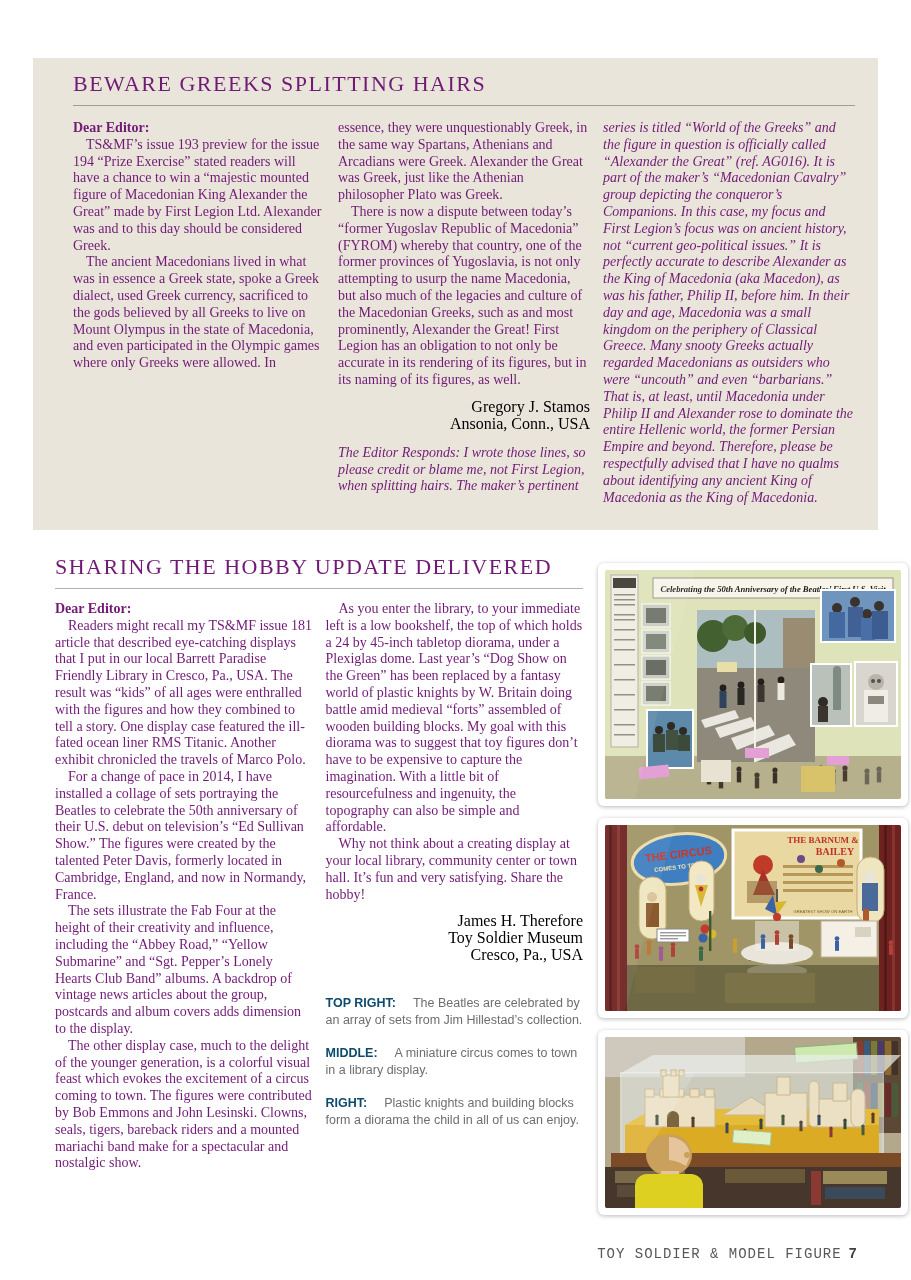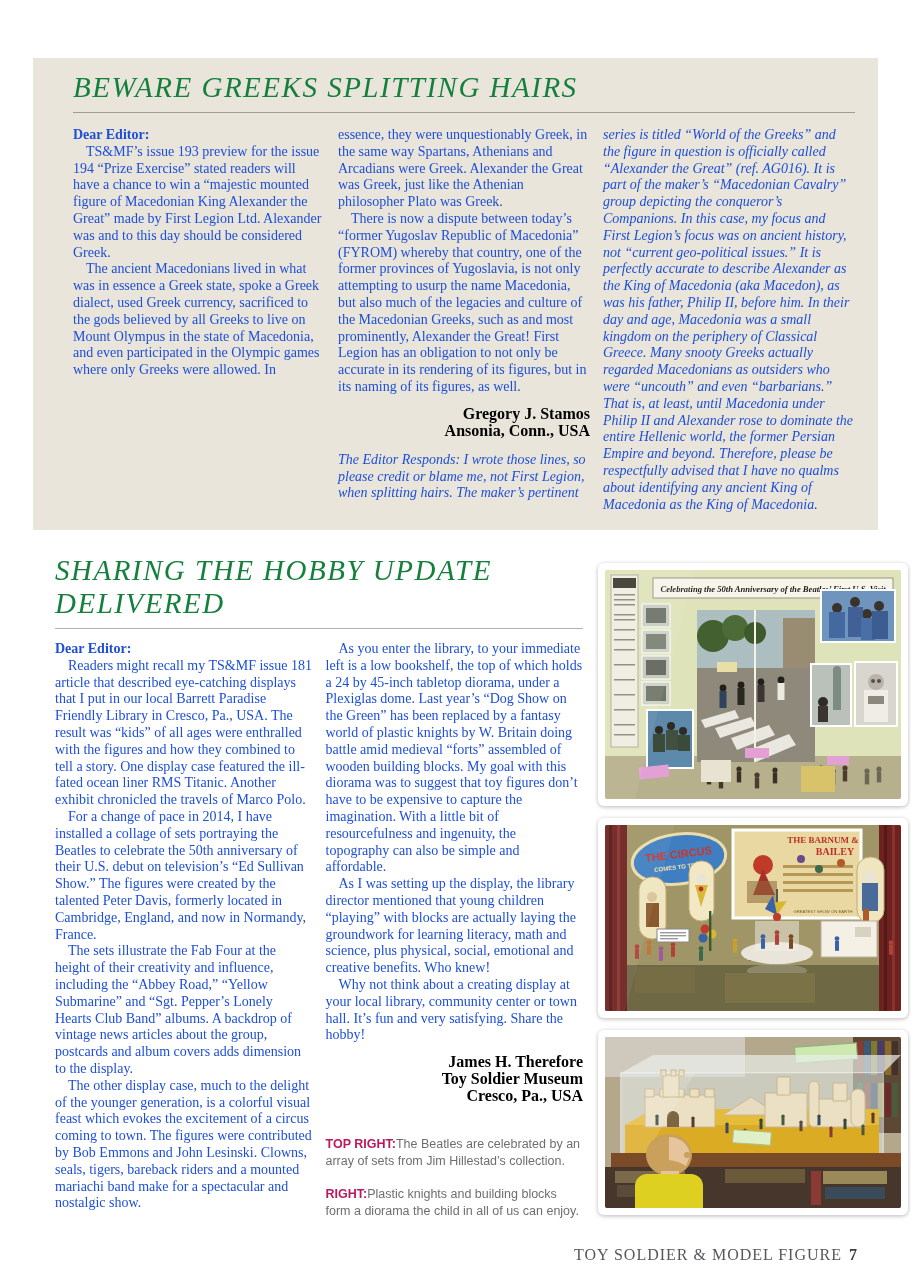--- a/index.html
+++ b/index.html
@@ -3,54 +3,54 @@
 <meta charset="utf-8">
 <style>
   html,body{margin:0;padding:0;}
   body{background:#ffffff;font-family:"Liberation Serif",serif;}
   .page{position:relative;width:911px;height:1280px;background:#ffffff;overflow:hidden;}
 
   
   .letter-box{position:absolute;left:33px;top:58px;width:845px;height:472px;
     background:#e9e5da;box-sizing:border-box;padding:13px 23px 0 40px;}
   h1.section-title{margin:0;font-family:"Liberation Serif",serif;font-weight:normal;
-    font-size:29px;letter-spacing:1.5px;color:#15803d;font-style:italic;}
+    font-size:22px;letter-spacing:1.5px;color:#701a75;}
   .section-rule{border:none;border-top:1px solid #a29e92;margin:8px 0 0 0;}
   .cols3{display:flex;gap:13px;margin-top:14px;}
   .cols3 .col{flex:1 1 0;}
 
   
-  p{margin:0;font-size:14px;line-height:16.8px;color:#1d4ed8;}
+  p{margin:0;font-size:14px;line-height:16.8px;color:#701a75;}
   p.indent{text-indent:13px;}
   .salutation{font-weight:bold;}
-  .sig{font-weight:bold;text-align:right;margin-top:9px;}
+  .sig{font-weight:normal;text-align:right;margin-top:9px;}
   .sig div{line-height:17px;}
   .editor-note{font-style:italic;margin-top:13px;}
   .italic-col p{font-style:italic;}
 
   
   .section2{position:absolute;left:55px;top:554px;width:528px;}
   .section2 .section-rule{border-top:1px solid #b5b2a9;}
   .cols2{display:flex;gap:13px;margin-top:12px;}
   .cols2 .col{flex:1 1 0;}
 
   
   .captions{margin-top:32px;font-family:"Liberation Sans",sans-serif;}
   .caption{margin-bottom:17px;font-size:12.5px;line-height:16.5px;color:#6e6e6e;}
-  .cap-label{color:#be185d;font-weight:bold;margin-right:0;}
+  .cap-label{color:#0c4a6e;font-weight:bold;margin-right:17px;}
 
   
   .photos{position:absolute;left:598px;top:563px;width:310px;}
   .photo{background:#ffffff;border-radius:6px;padding:7px;box-sizing:border-box;
     box-shadow:0 1px 4px rgba(0,0,0,0.28);margin-bottom:12px;}
   .photo svg{display:block;border-radius:2px;}
 
   
-  .footer{position:absolute;top:1246px;right:53px;font-family:Liberation Serif, serif;
-    font-size:16px;letter-spacing:1px;color:#55575a;}
+  .footer{position:absolute;top:1246px;right:53px;font-family:Liberation Mono, monospace;
+    font-size:14px;letter-spacing:1px;color:#55575a;}
   .footer b{margin-left:7px;color:#3d3e40;}
 </style>
 </head>
 <body>
 
 <div class="page">
 
   <section class="letter-box">
     <h1 class="section-title">BEWARE GREEKS SPLITTING HAIRS</h1>
     <hr class="section-rule">
@@ -81,30 +81,32 @@
     <div class="cols2">
       <div class="col">
         <p class="salutation">Dear Editor:</p>
         <p class="indent">Readers might recall my TS&amp;MF issue 181 article that described eye-catching displays that I put in our local Barrett Paradise Friendly Library in Cresco, Pa., USA. The result was “kids” of all ages were enthralled with the figures and how they combined to tell a story. One display case featured the ill-fated ocean liner RMS Titanic. Another exhibit chronicled the travels of Marco Polo.</p>
         <p class="indent">For a change of pace in 2014, I have installed a collage of sets portraying the Beatles to celebrate the 50th anniversary of their U.S. debut on television’s “Ed Sullivan Show.” The figures were created by the talented Peter Davis, formerly located in Cambridge, England, and now in Normandy, France.</p>
         <p class="indent">The sets illustrate the Fab Four at the height of their creativity and influence, including the “Abbey Road,” “Yellow Submarine” and “Sgt. Pepper’s Lonely Hearts Club Band” albums. A backdrop of vintage news articles about the group, postcards and album covers adds dimension to the display.</p>
         <p class="indent">The other display case, much to the delight of the younger generation, is a colorful visual feast which evokes the excitement of a circus coming to town. The figures were contributed by Bob Emmons and John Lesinski. Clowns, seals, tigers, bareback riders and a mounted mariachi band make for a spectacular and nostalgic show.</p>
       </div>
       <div class="col">
         <p class="indent">As you enter the library, to your immediate left is a low bookshelf, the top of which holds a 24 by 45-inch tabletop diorama, under a Plexiglas dome. Last year’s “Dog Show on the Green” has been replaced by a fantasy world of plastic knights by W. Britain doing battle amid medieval “forts” assembled of wooden building blocks. My goal with this diorama was to suggest that toy figures don’t have to be expensive to capture the imagination. With a little bit of resourcefulness and ingenuity, the topography can also be simple and affordable.</p>
-        <p class="indent">As I was setting up the display, the library director mentioned that young children “playing” with blocks are actually laying the groundwork for learning literacy, math and science, plus physical, social, emotional and creative benefits. Who knew!</p>
         <p class="indent">Why not think about a creating display at your local library, community center or town hall. It’s fun and very satisfying. Share the hobby!</p>
         <div class="sig">
           <div>James H. Therefore</div>
           <div>Toy Soldier Museum</div>
           <div>Cresco, Pa., USA</div>
         </div>
         <div class="captions">
           <div class="caption">
             <span class="cap-label">TOP RIGHT:</span><span class="cap-text">The Beatles are celebrated by an array of sets from Jim Hillestad’s collection.</span>
+          </div>
+          <div class="caption">
+            <span class="cap-label">MIDDLE:</span><span class="cap-text">A miniature circus comes to town in a library display.</span>
           </div>
           <div class="caption">
             <span class="cap-label">RIGHT:</span><span class="cap-text">Plastic knights and building blocks form a diorama the child in all of us can enjoy.</span>
           </div>
         </div>
       </div>
     </div>
   </section>
 
   <div class="photos">

